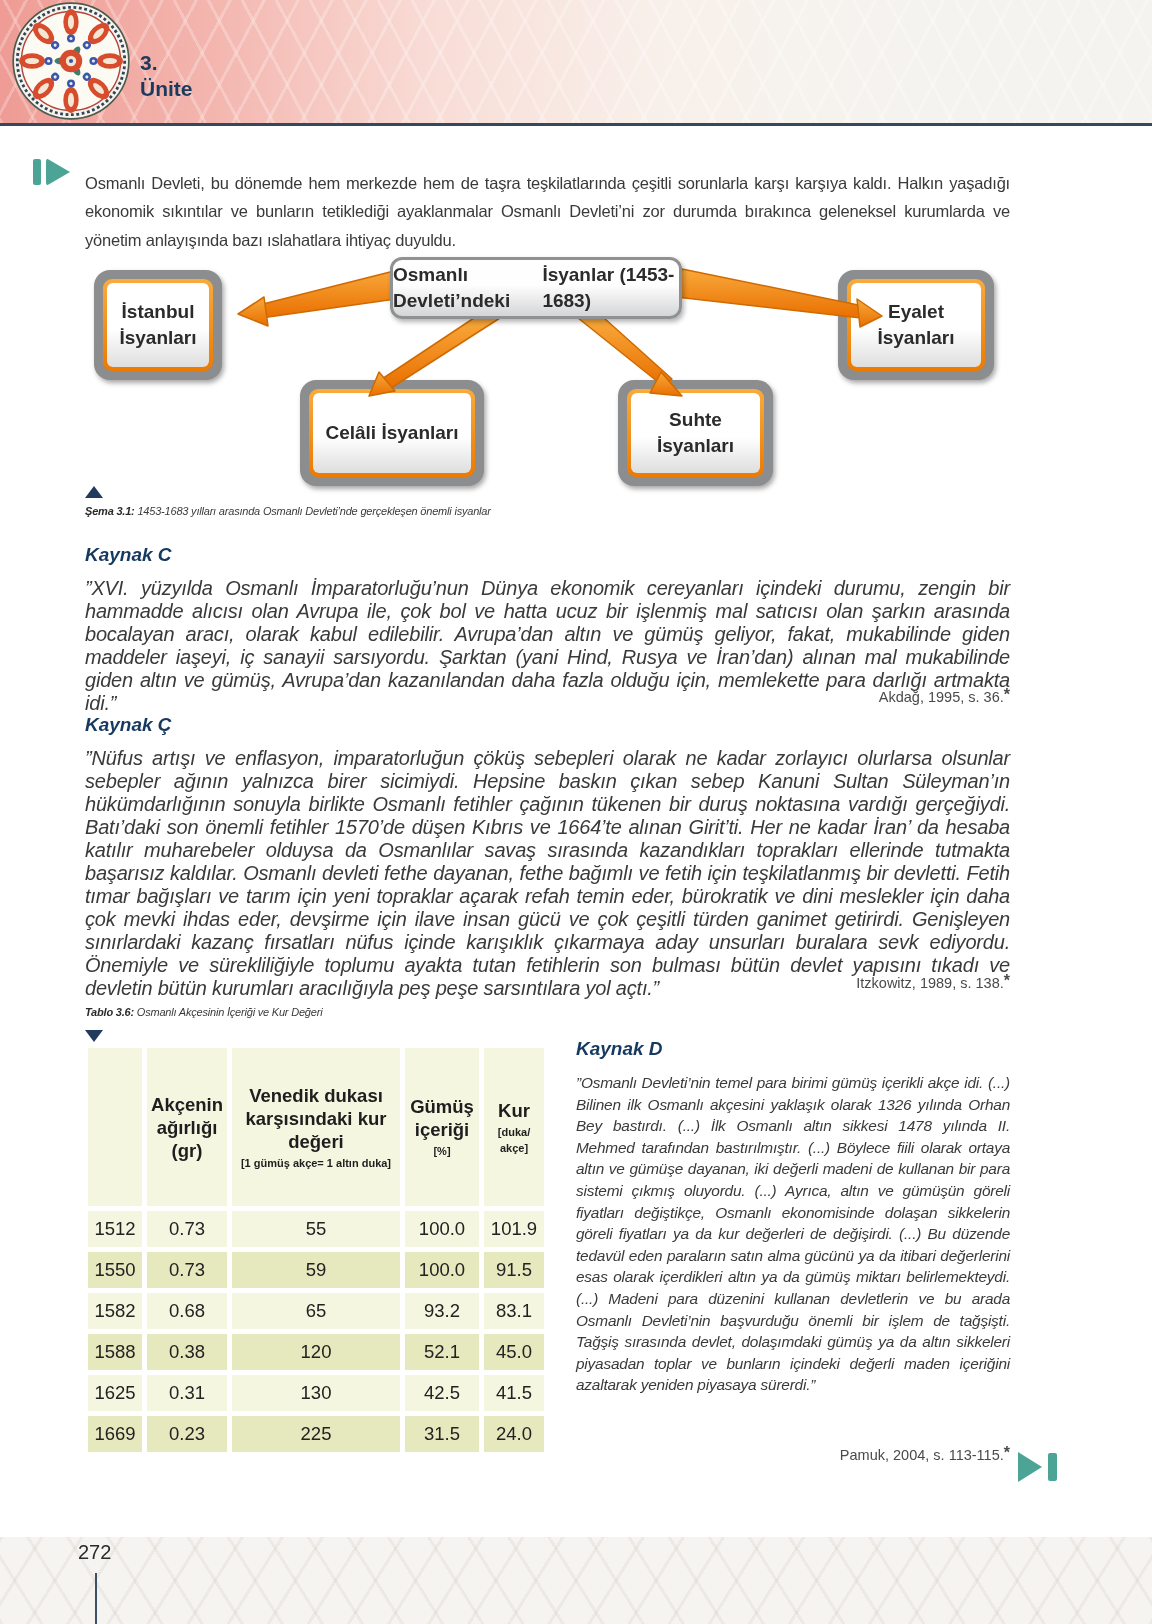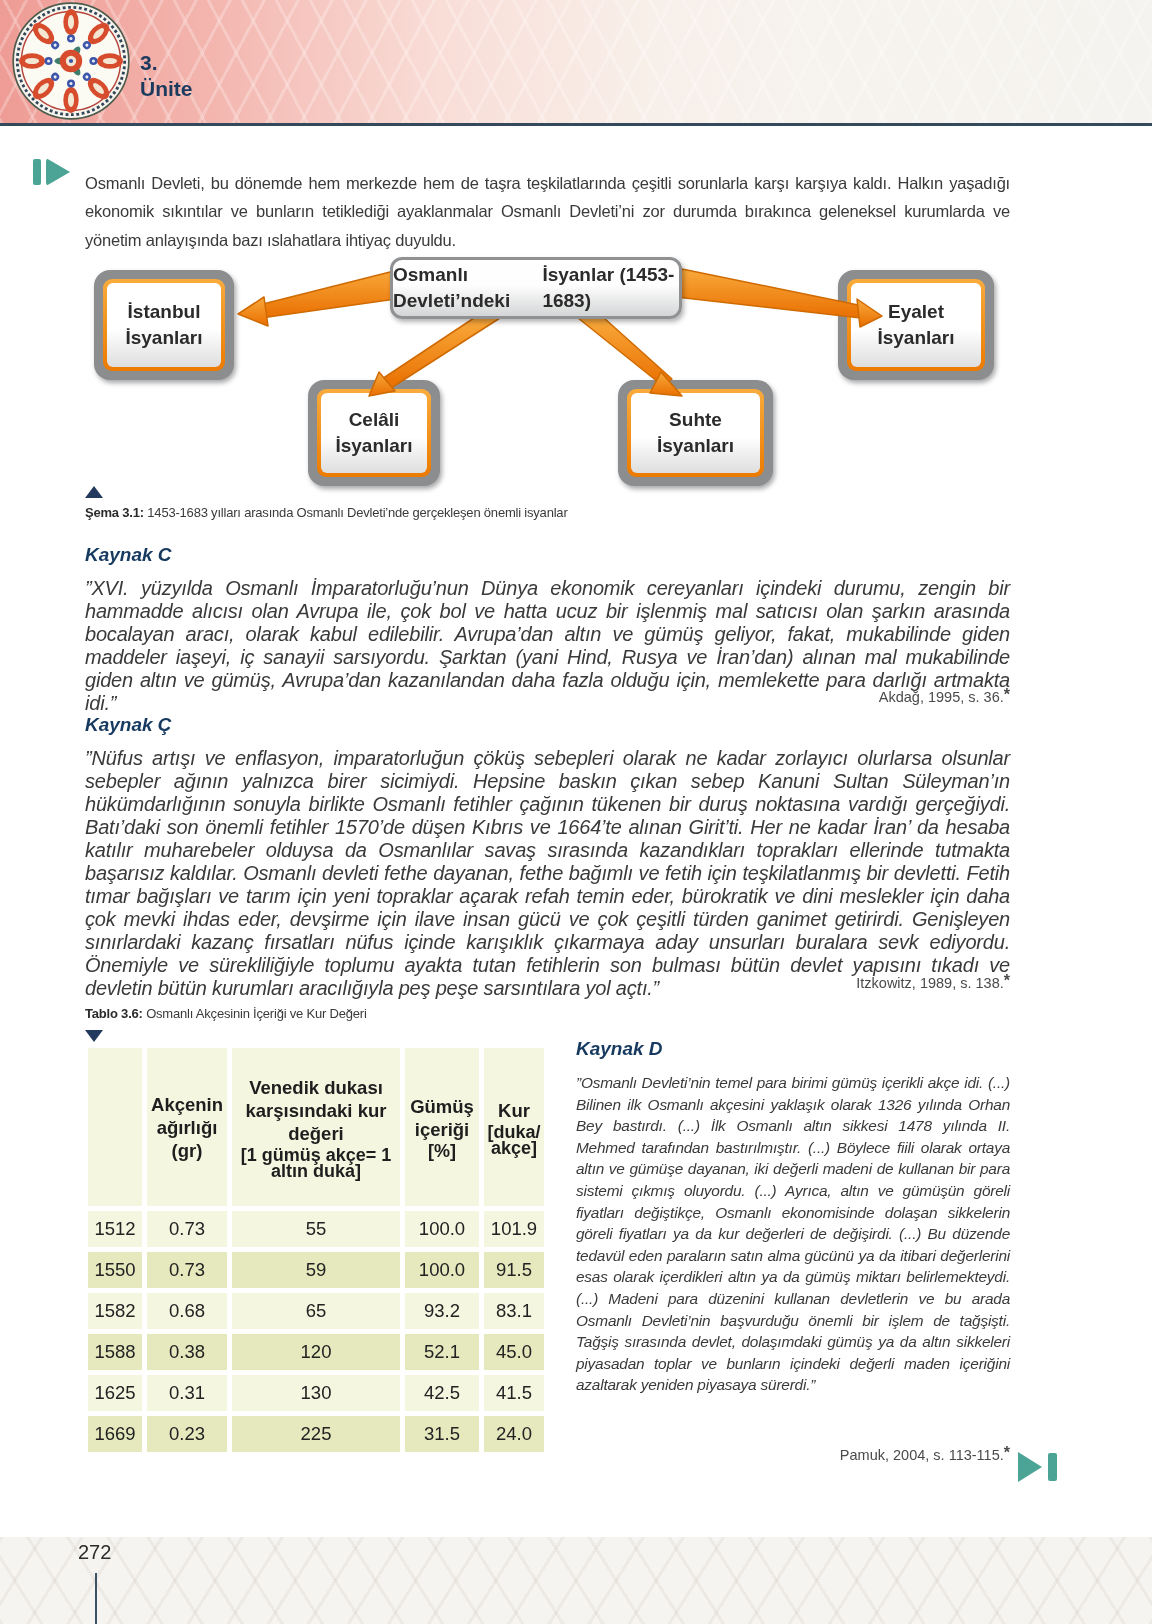--- a/index.html
+++ b/index.html
@@ -39,50 +39,50 @@
   .dnode{position:absolute;z-index:1;background:#8b8d8f;border-radius:16px;padding:9px;
     box-shadow:2px 3px 5px rgba(0,0,0,.35);box-sizing:border-box;}
   .dnode .ring{background:linear-gradient(180deg,#f9ab3c,#ec7a00);border-radius:9px;padding:4px;height:100%;box-sizing:border-box;}
   .dnode .face{background:linear-gradient(180deg,#ffffff 55%,#dedede);border-radius:6px;height:100%;box-sizing:border-box;
     display:flex;align-items:center;justify-content:center;text-align:center;
     font-weight:bold;font-size:19px;line-height:26px;color:#2b2b2b;}
   .dcenter{position:absolute;z-index:3;left:310px;top:5px;width:292px;height:62px;
     background:linear-gradient(180deg,#fefefe 45%,#d4d5d6);border:3px solid #8f9193;border-radius:12px;
     box-shadow:2px 3px 5px rgba(0,0,0,.3);display:flex;flex-direction:row;align-items:center;justify-content:center;
     font-weight:bold;font-size:19px;line-height:26px;color:#2b2b2b;box-sizing:border-box;}
-  .n-istanbul{left:14px;top:18px;width:140px;height:110px;}
+  .n-istanbul{left:14px;top:18px;width:128px;height:110px;}
   .n-eyalet{left:758px;top:18px;width:156px;height:110px;}
-  .n-celali{left:228px;top:128px;width:132px;height:106px;}
+  .n-celali{left:220px;top:128px;width:184px;height:106px;}
   .n-suhte{left:538px;top:128px;width:155px;height:106px;}
   
   .tri-up{position:absolute;left:85px;top:486px;width:0;height:0;
     border-left:9px solid transparent;border-right:9px solid transparent;border-bottom:12px solid #223a5e;}
   .tri-down{position:absolute;left:85px;top:1030px;width:0;height:0;
     border-left:9px solid transparent;border-right:9px solid transparent;border-top:12px solid #223a5e;}
-  .caption{position:absolute;font-size:13px;letter-spacing:-0.2px;color:#3a3a3a;}
+  .caption{position:absolute;font-size:11px;letter-spacing:-0.2px;color:#3a3a3a;font-style:italic;}
   .caption b{color:#2b2b2b;}
   .schema-caption{left:85px;top:505px;width:925px;}
   .table-caption{left:85px;top:1006px;width:470px;}
   
   .src-head{position:absolute;font-style:italic;font-weight:bold;font-size:19px;color:#16395f;}
   .src-text{position:absolute;font-style:italic;font-size:20px;line-height:23px;
     letter-spacing:-0.2px;text-align:justify;color:#3a3a3a;}
   .src-attr{position:absolute;text-align:right;font-size:14.5px;color:#4a4a4a;}
   .src-attr .ast{font-weight:bold;font-size:16px;vertical-align:2px;}
   .h-c{left:85px;top:544px;}   .t-c{left:85px;top:577px;width:925px;}
   .a-c{left:85px;top:686px;width:925px;}
   .h-cc{left:85px;top:714px;}  .t-cc{left:85px;top:747px;width:925px;}
   .a-cc{left:85px;top:972px;width:925px;}
   .h-d{left:576px;top:1038px;} .t-d{left:576px;top:1072px;width:434px;font-size:15.4px;line-height:21.6px;}
   .a-d{left:576px;top:1444px;width:434px;}
   
   .akce-table{position:absolute;left:83px;top:1043px;border-collapse:separate;border-spacing:5px;}
   .akce-table td,.akce-table th{text-align:center;vertical-align:middle;padding:2px 3px;box-sizing:border-box;}
   .akce-table th{background:#f4f6e0;font-size:18.5px;line-height:23px;color:#1e1e1e;font-weight:bold;height:158px;}
-  .akce-table th .sub{font-size:18px;line-height:16px;display:block;margin-top:2px;}
+  .akce-table th .sub{font-size:11px;line-height:16px;display:block;margin-top:2px;}
   .akce-table td{font-size:18.5px;color:#222;height:36px;}
   .row-dark td{background:#e5e9bd;}
   .row-light td{background:#f4f6e0;}
   .c-year{width:54px;} .c-w{width:80px;} .c-v{width:168px;} .c-g{width:74px;} .c-k{width:60px;}
   
   .next-icon{position:absolute;left:1018px;top:1452px;width:44px;height:30px;}
   .next-icon .tri{position:absolute;left:0;top:0;width:0;height:0;
     border-left:24px solid #4ba495;border-top:15px solid transparent;border-bottom:15px solid transparent;}
   .next-icon .bar{position:absolute;left:30px;top:1px;width:9px;height:28px;background:#4ba495;border-radius:2px;}
   

